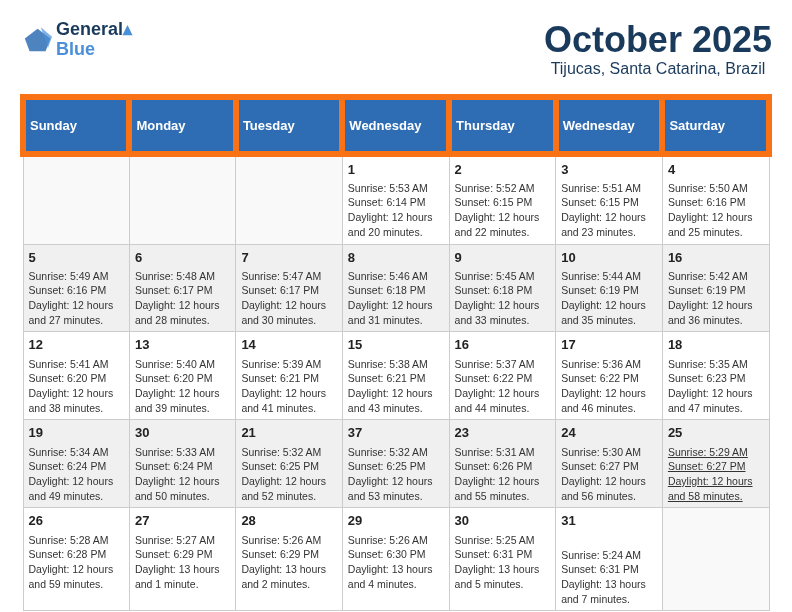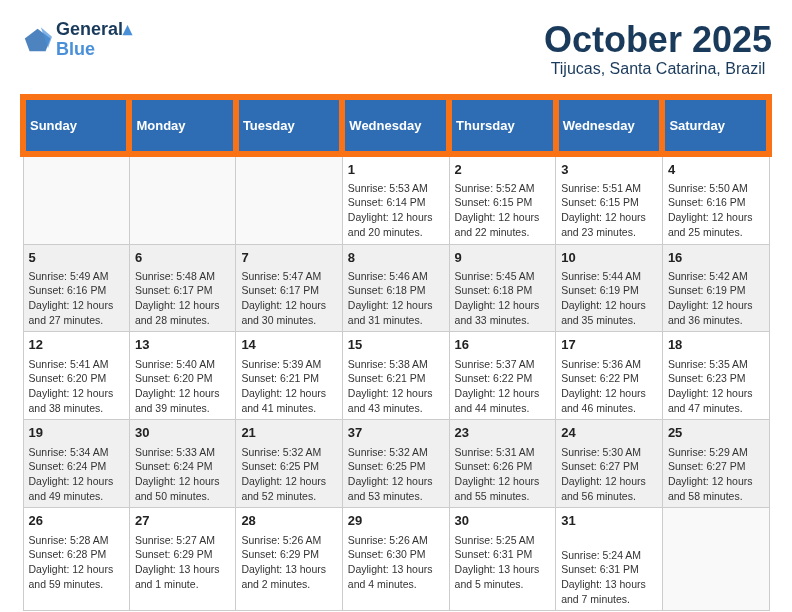--- a/index.html
+++ b/index.html
@@ -295,21 +295,21 @@
         </td>
         <td>
           <div class="day-number">24</div>
           <div class="day-info" style="white-space: pre-line;">Sunrise: 5:30 AM
 Sunset: 6:27 PM
 Daylight: 12 hours
 and 56 minutes.</div>
         </td>
         <td>
           <div class="day-number">25</div>
-          <div class="day-info" style="white-space: pre-line;">Sunrise: 5:29 AM
+          <div class="day-info" style="white-space: pre-line; text-decoration: underline;">Sunrise: 5:29 AM
 Sunset: 6:27 PM
 Daylight: 12 hours
 and 58 minutes.</div>
         </td>
       </tr>
       <tr>
         <td>
           <div class="day-number">26</div>
           <div class="day-info" style="white-space: pre-line;">Sunrise: 5:28 AM
 Sunset: 6:28 PM

